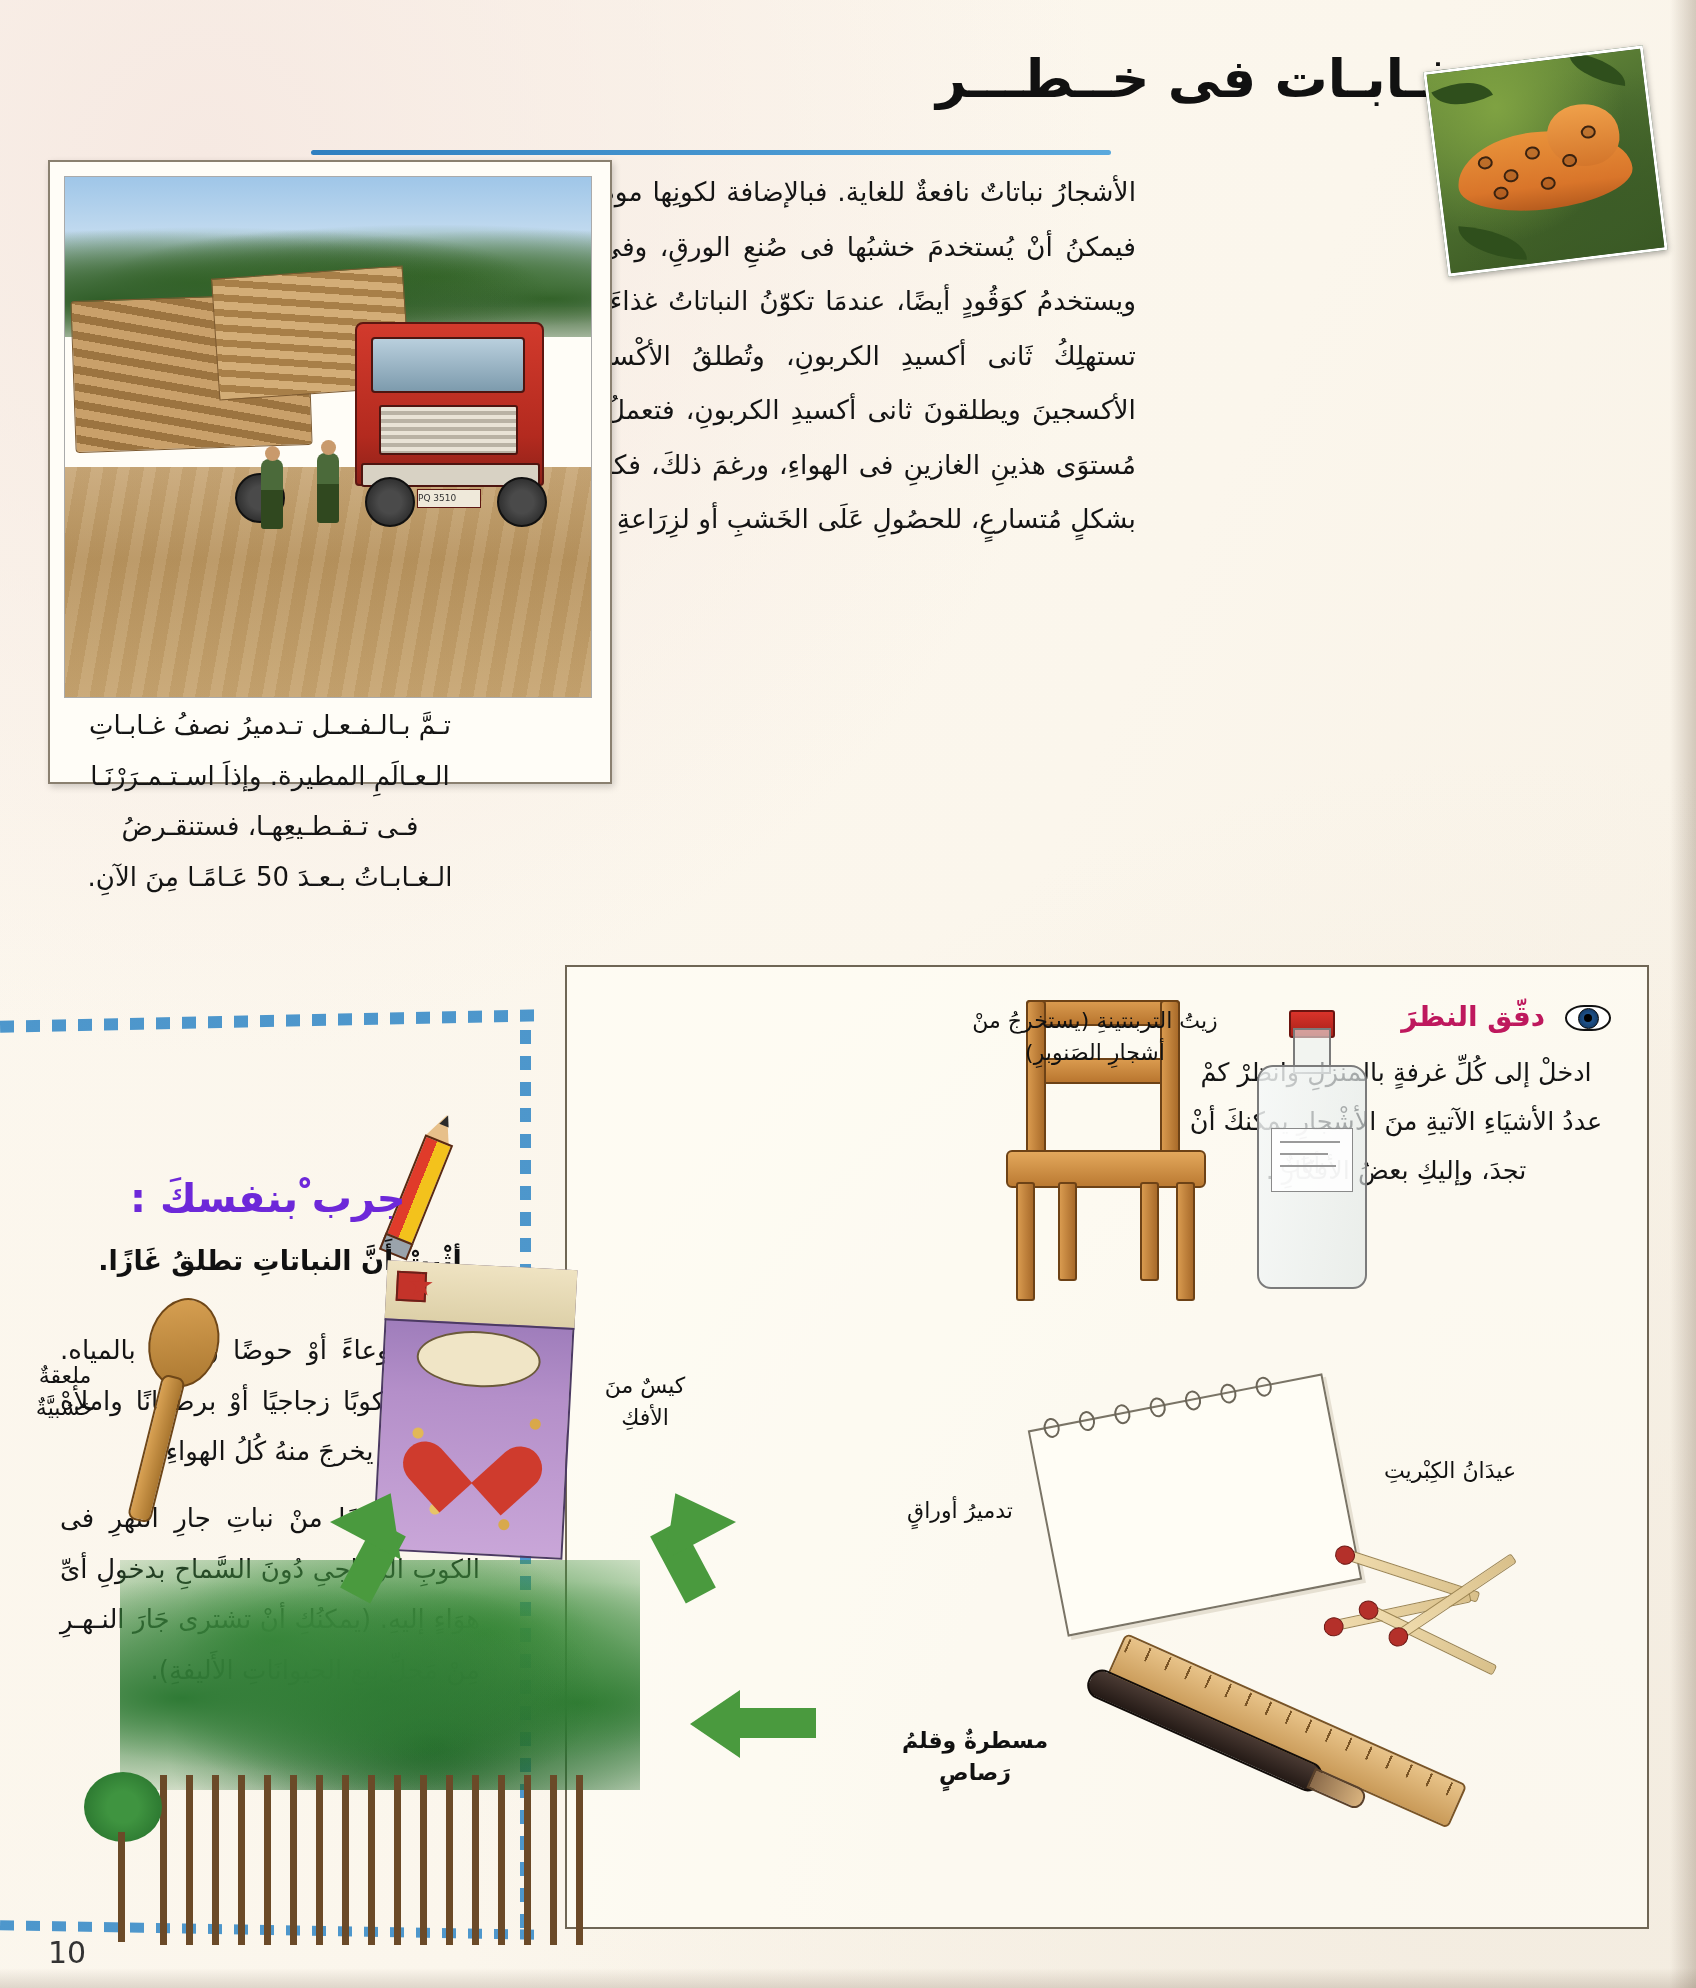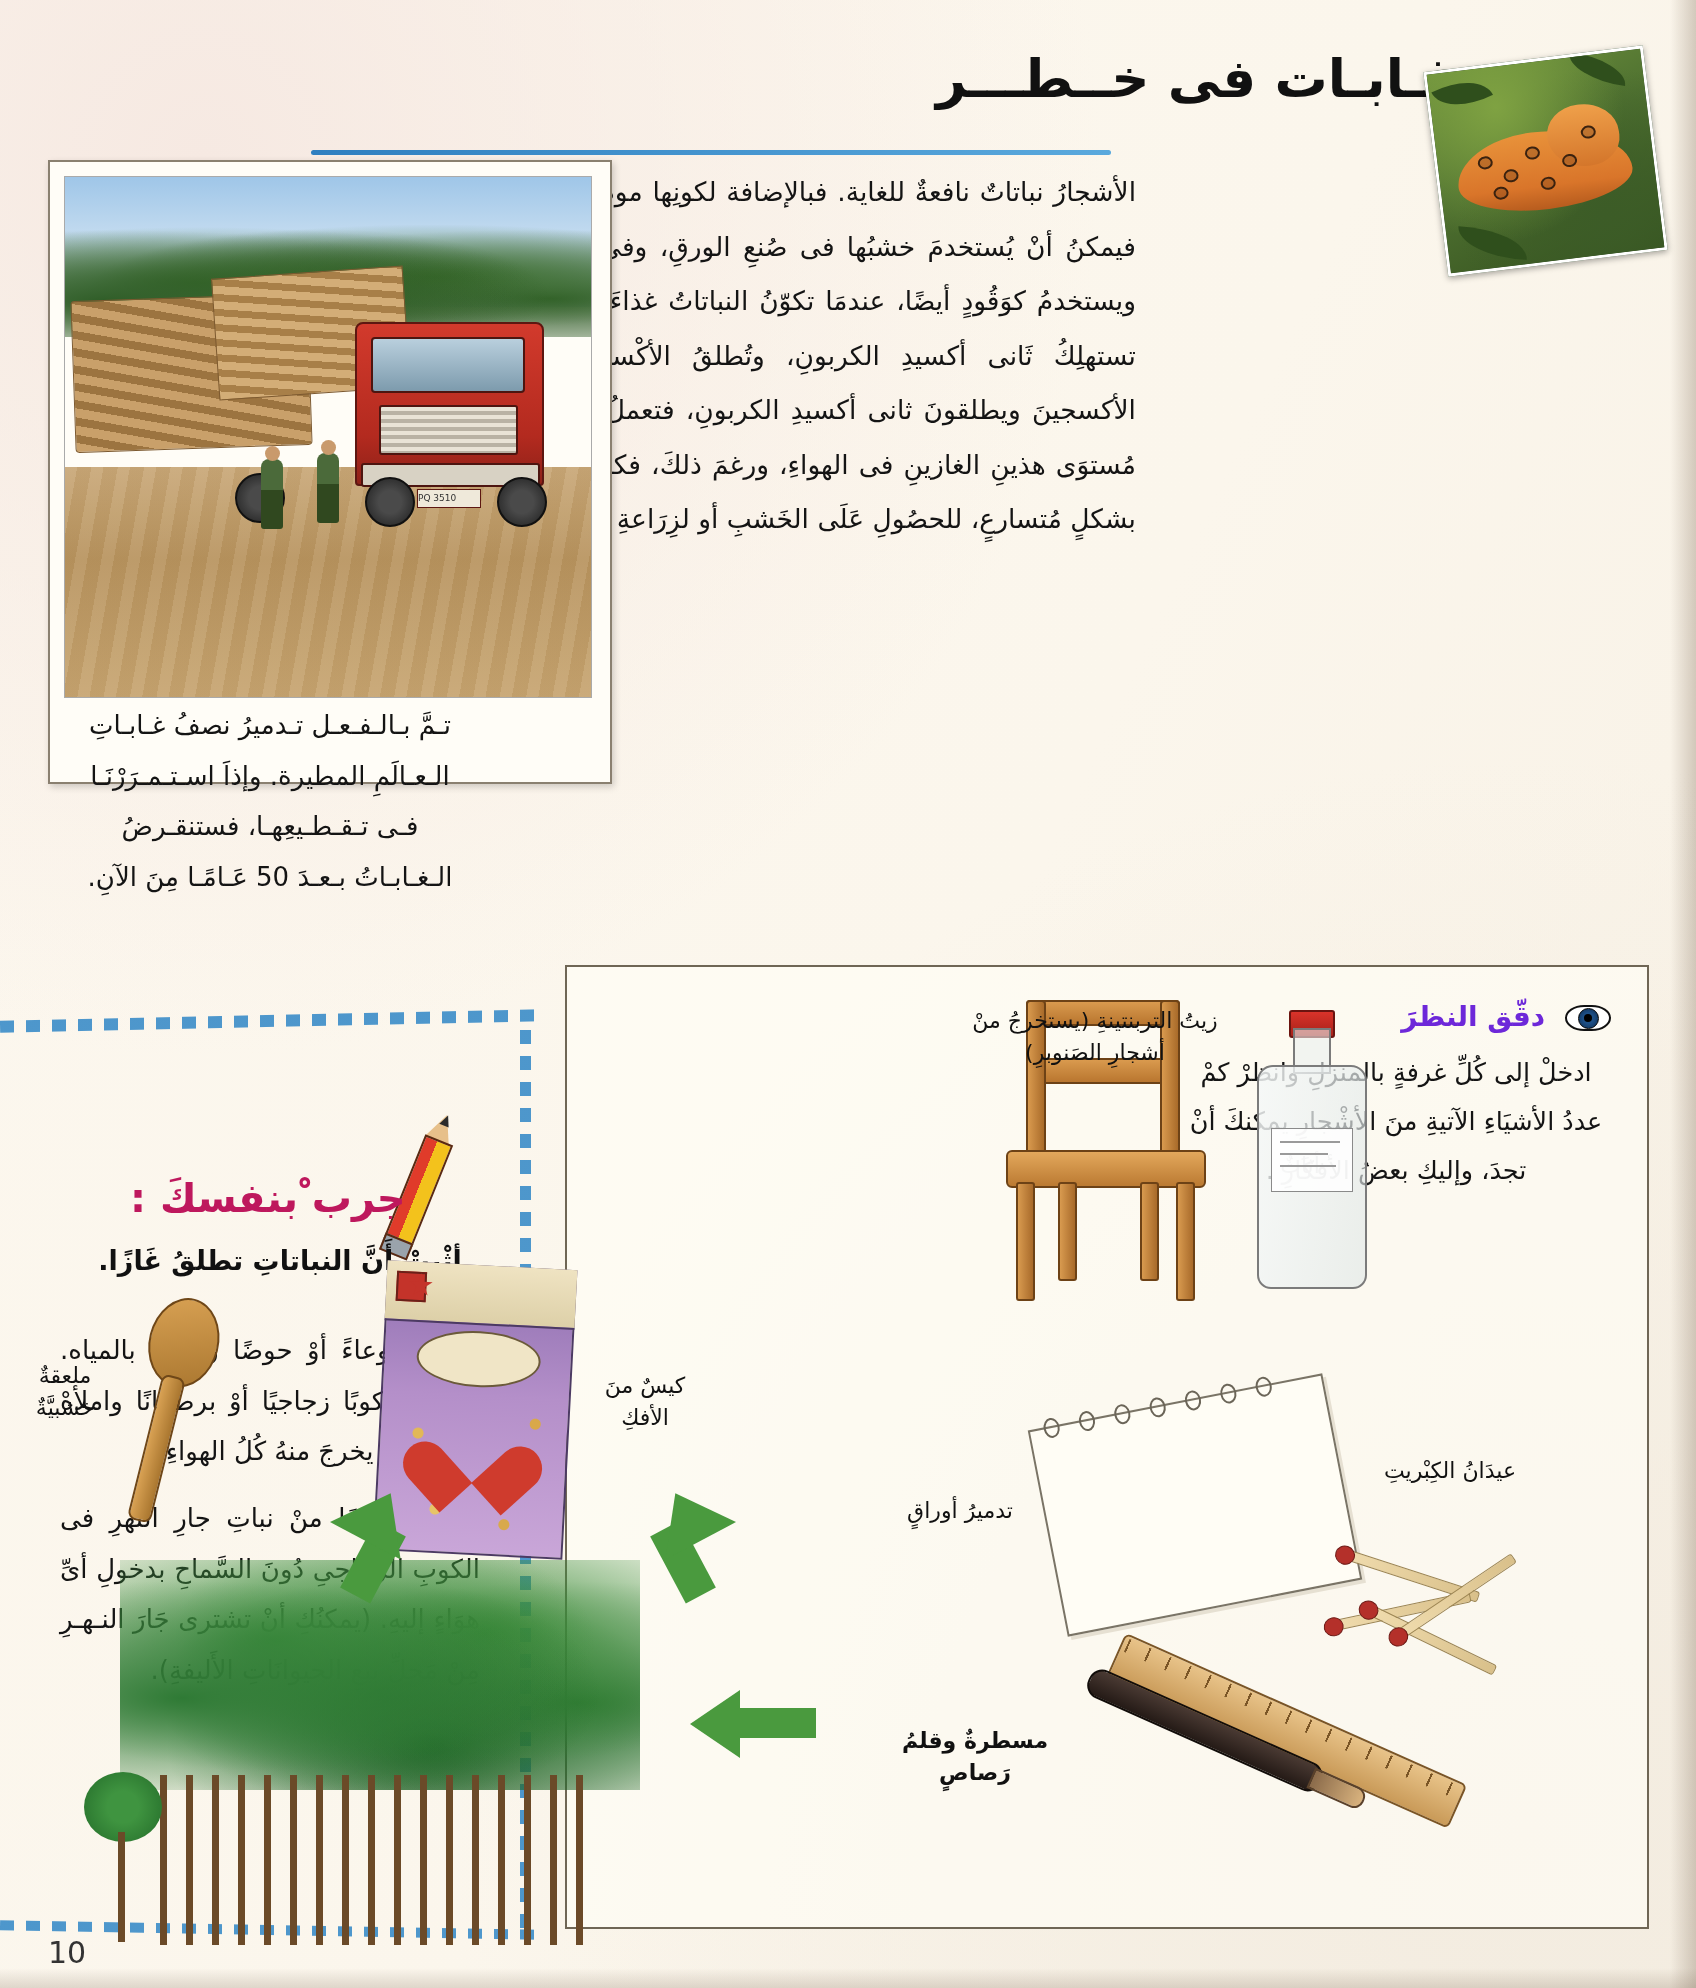--- a/index.html
+++ b/index.html
@@ -138,21 +138,21 @@
   .dash-side{
     top:1030px;left:520px;width:11px;height:900px;
     background:repeating-linear-gradient(180deg,#2f86c6 0 14px, rgba(47,134,198,0) 14px 26px);
     opacity:.85;
   }
 
   
   .try-title{
     top:1175px;left:130px;width:350px;
     direction:rtl;text-align:left;
-    font-size:40px;font-weight:bold;color:#be185d;
+    font-size:40px;font-weight:bold;color:#6d28d9;
   }
   .pencil{
     top:1110px;left:400px;width:40px;height:150px;
     transform:rotate(22deg);
   }
   .pencil .body{position:absolute;left:6px;top:26px;width:26px;height:110px;
     background:linear-gradient(90deg,#e03b2a 0 45%,#f3c21c 45% 100%);border:2px solid #5a2a12;}
   .pencil .tip{position:absolute;left:6px;top:0px;width:0;height:0;
     border-left:13px solid transparent;border-right:13px solid transparent;border-bottom:28px solid #e7c08a;}
   .pencil .lead{position:absolute;left:15px;top:0px;width:0;height:0;
@@ -172,21 +172,21 @@
   .try-steps p{margin:0 0 16px 0;}
 
   
   .obsbox{
     top:965px;left:565px;width:1080px;height:960px;
     border:2px solid #6f6655;
     background:rgba(255,253,246,.65);
   }
   .eye-row{
     top:1000px;right:85px;width:290px;direction:rtl;text-align:right;
-    font-size:28px;font-weight:bold;color:#6d28d9;
+    font-size:28px;font-weight:bold;color:#be185d;
   }
   .eye{
     display:inline-block;width:46px;height:26px;vertical-align:middle;margin-left:10px;position:relative;
   }
   .eye .sclera{position:absolute;inset:0;background:#fff;border:2px solid #111;border-radius:50%/60%;}
   .eye .iris{position:absolute;left:13px;top:3px;width:19px;height:19px;border-radius:50%;
     background:radial-gradient(circle,#1d4f86 40%,#0c2a4d 100%);border:1px solid #000;}
   .eye .pupil{position:absolute;left:19px;top:9px;width:8px;height:8px;border-radius:50%;background:#000;}
   .obs-text{
     top:1048px;right:85px;width:430px;

